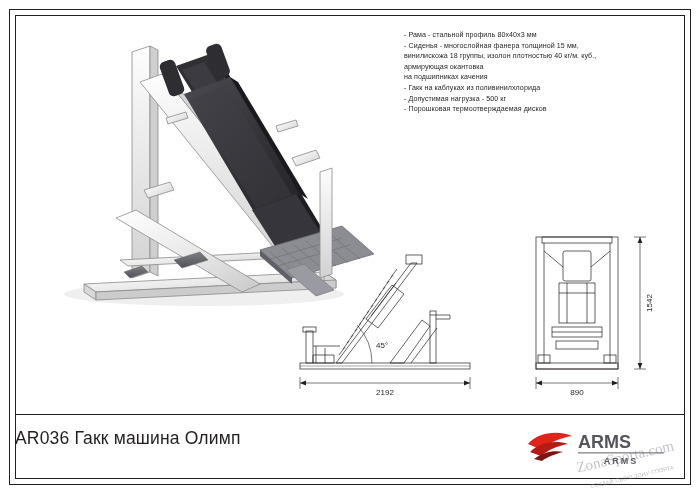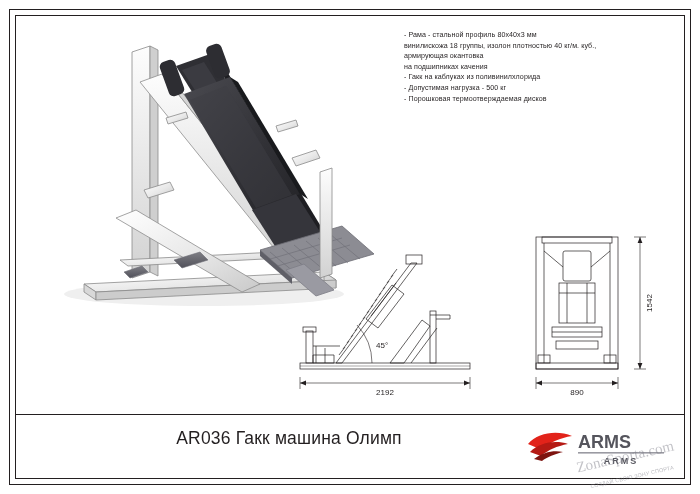--- a/index.html
+++ b/index.html
@@ -82,21 +82,20 @@
     height: 195px;
   }
   .drawings svg { display: block; }
 
   
   .title {
     position: absolute;
     left: 15px;
     top: 428px;
     width: 548px;
-    text-align: center;
     font-size: 17.5px;
     color: #231f20;
     letter-spacing: 0.01em;
   }
 
   
   .logo {
     position: absolute;
     right: 28px;
     bottom: 22px;
@@ -251,20 +250,21 @@
       </g>
 
       <g stroke="#8a8a8a" stroke-width="0.8">
         <polygon points="296,150 308,146 308,252 296,256" fill="url(#metal2)"></polygon>
       </g>
     </svg>
   </div>
 
   <div class="specs">
     <div class="line">- Рама - стальной профиль 80х40х3 мм</div>
+    <div class="line">- Сиденья - многослойная фанера толщиной 15 мм,</div>
     <div class="line">винилискожа 18 группы, изолон плотностью 40 кг/м. куб.,</div>
     <div class="line">армирующая окантовка</div>
     <div class="line">на подшипниках качения</div>
     <div class="line">- Гакк на каблуках из поливинилхлорида</div>
     <div class="line">- Допустимая нагрузка - 500 кг</div>
     <div class="line">- Порошковая термоотверждаемая дисков</div>
   </div>
 
   <div class="drawings">
     <svg width="400" height="195" viewBox="0 0 400 195" xmlns="http://www.w3.org/2000/svg">

